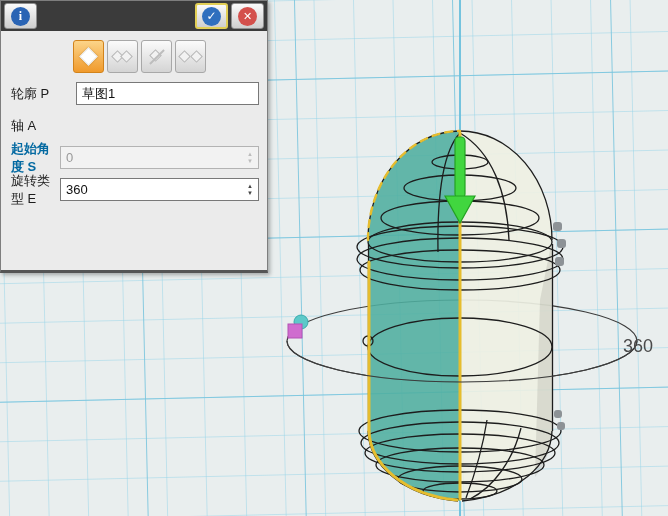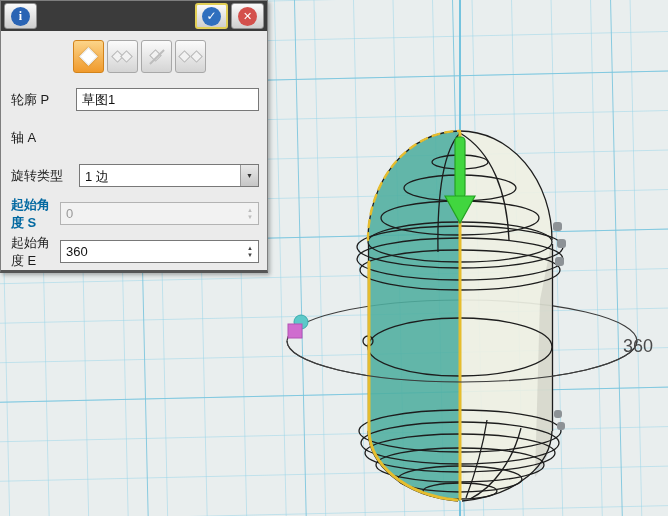--- a/index.html
+++ b/index.html
@@ -44,24 +44,24 @@
     border-color:#d2831b; }
   .dia { position:absolute; width:13px; height:13px; background:#fff;
     border:1px solid #b5b5b5; transform:rotate(45deg); }
   .mode-btn.selected .dia { border-color:#e9e9e9;
     box-shadow:0 0 2px rgba(120,70,0,.45); }
   .dia.small { width:9px; height:9px; background:#f2f2f2; }
   .slash { position:absolute; width:20px; height:2px; background:#bdbdbd;
     transform:rotate(-45deg); left:5px; top:15px; }
 
   .form { padding:0 8px 0 10px; }
-  .row { display:flex; align-items:center; margin-top:15px; height:23px; }
+  .row { display:flex; align-items:center; margin-top:9px; height:23px; }
   .row label { width:68px; font-size:13px; color:#1c1c1c; }
   .row.disabled label { color:#0369a1;font-weight:bold; }
-  .field { flex:1; height:23px; display:flex; align-items:flex-end;
+  .field { flex:1; height:23px; display:flex; align-items:flex-start;
     border:1px solid #787878; background:#fff; }
   .field input { flex:1; min-width:0; height:100%; border:none; outline:none;
     background:transparent; font-size:13px; padding-left:5px;
     font-family:"Liberation Sans","DejaVu Sans",sans-serif; color:#111; }
   .row.disabled .field { background:#f2f2f2; border-color:#b3b3b3; }
   .row.disabled .field input { color:#9a9a9a; }
   .combo-value { flex:1; font-size:13px; padding-left:5px; color:#111; }
   .combo-arrow { width:18px; height:21px; background:linear-gradient(#e9e9e9,#c6c6c6);
     border-left:1px solid #9a9a9a; display:flex; align-items:center;
     justify-content:center; font-size:7px; color:#333; cursor:pointer; }
@@ -191,41 +191,34 @@
       <label>轮廓 P</label>
       <div class="field">
         <input type="text" value="草图1" style="">
       </div>
     </div>
 
     <div class="row">
       <label>轴 A</label>
     </div>
 
-    <div class="row">
-      <label>旋转类型</label>
-      <div class="field">
-        <div class="combo-value">1 边</div>
-        <div class="combo-arrow">▼</div>
-      </div>
-    </div>
 
     <div class="row disabled">
       <label>起始角度 S</label>
       <div class="field">
         <input type="text" disabled="" value="0" style="">
         <div class="spin-btns">
           <span>▲</span>
           <span>▼</span>
         </div>
       </div>
     </div>
 
     <div class="row">
-      <label>起始角度 E</label>
+      <label>旋转类型 E</label>
       <div class="field">
         <input type="text" value="360" style="">
         <div class="spin-btns">
           <span>▲</span>
           <span>▼</span>
         </div>
       </div>
     </div>
 
 

